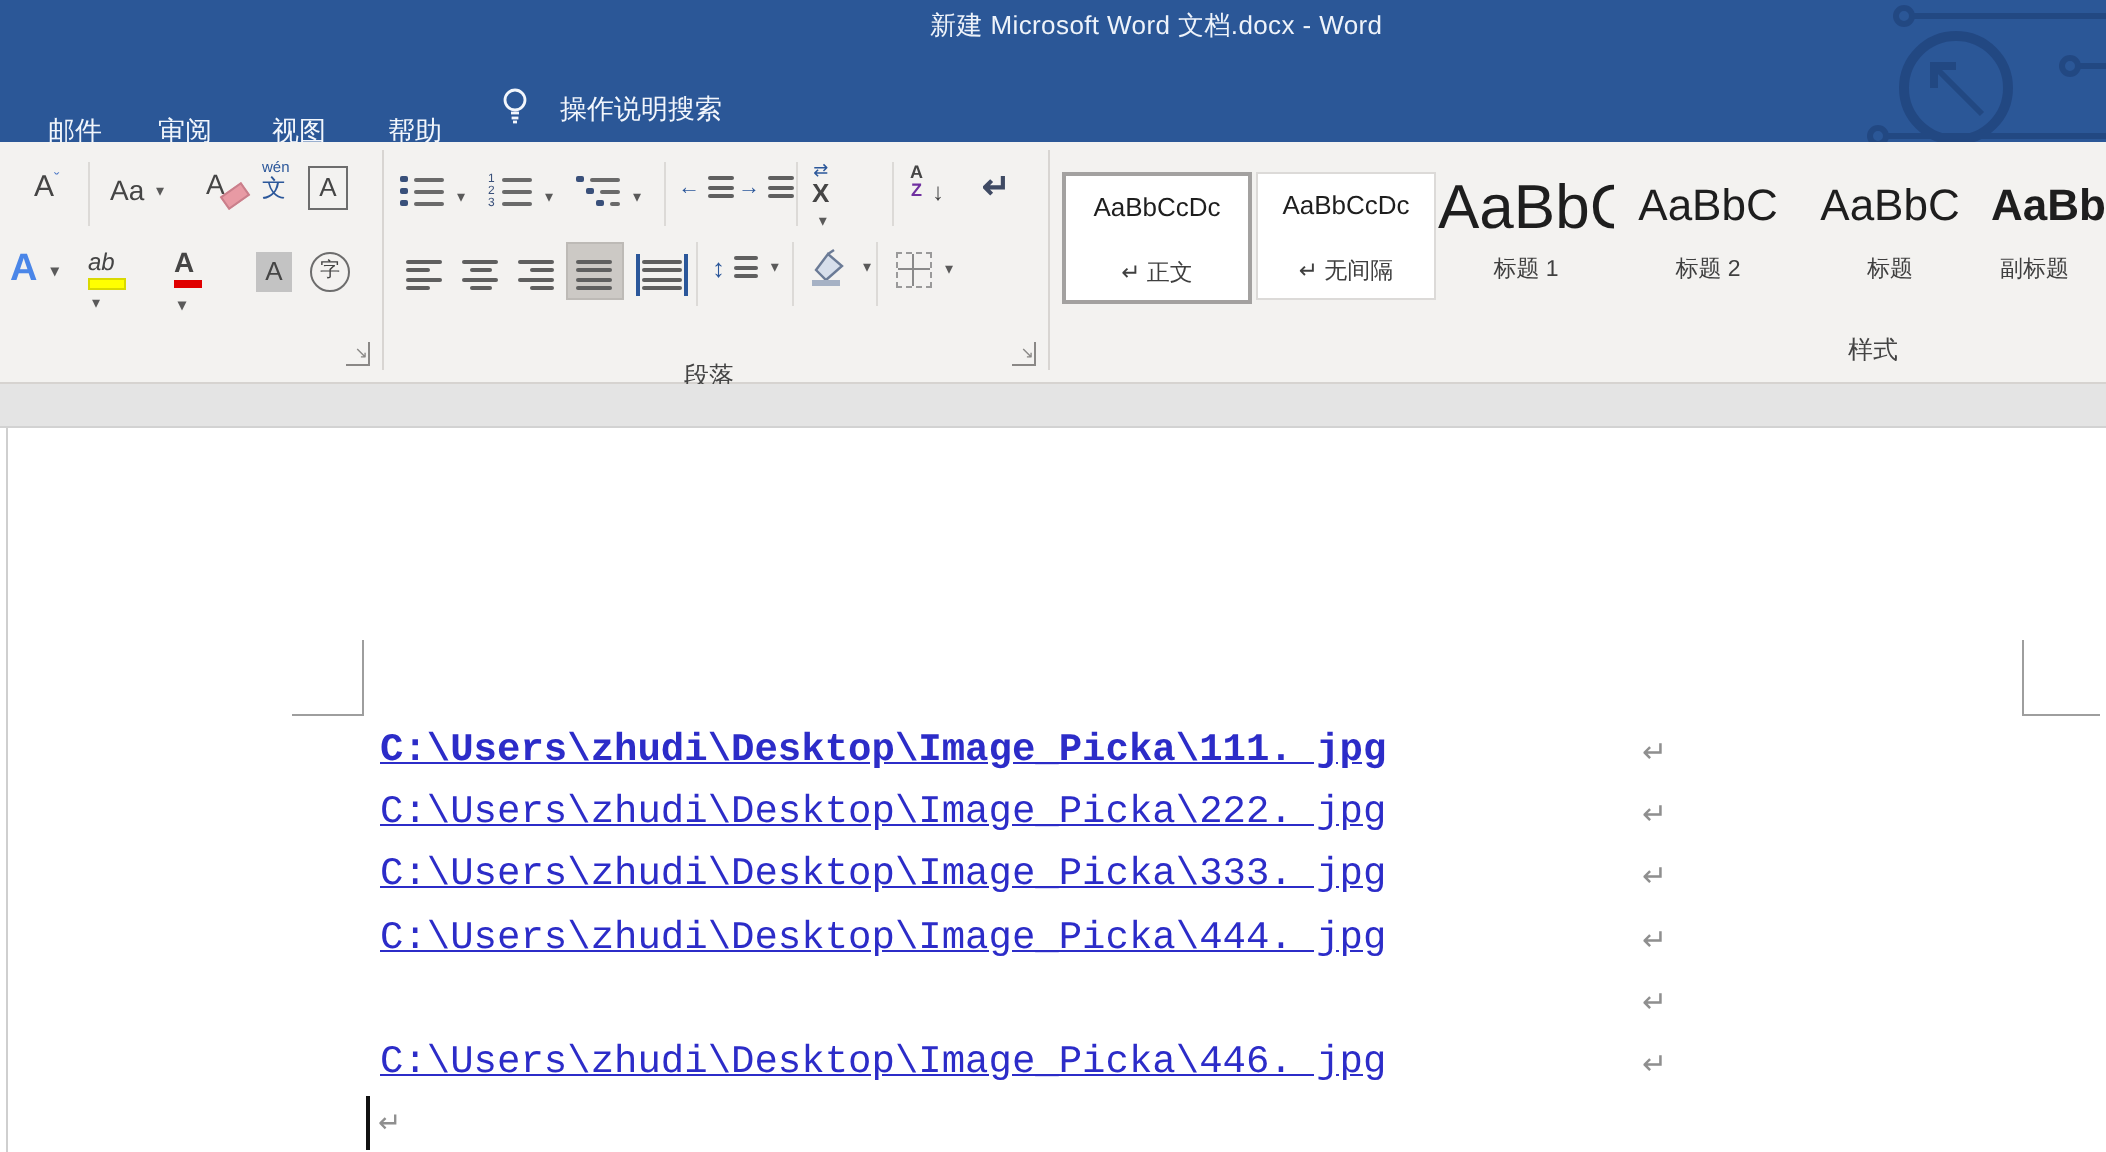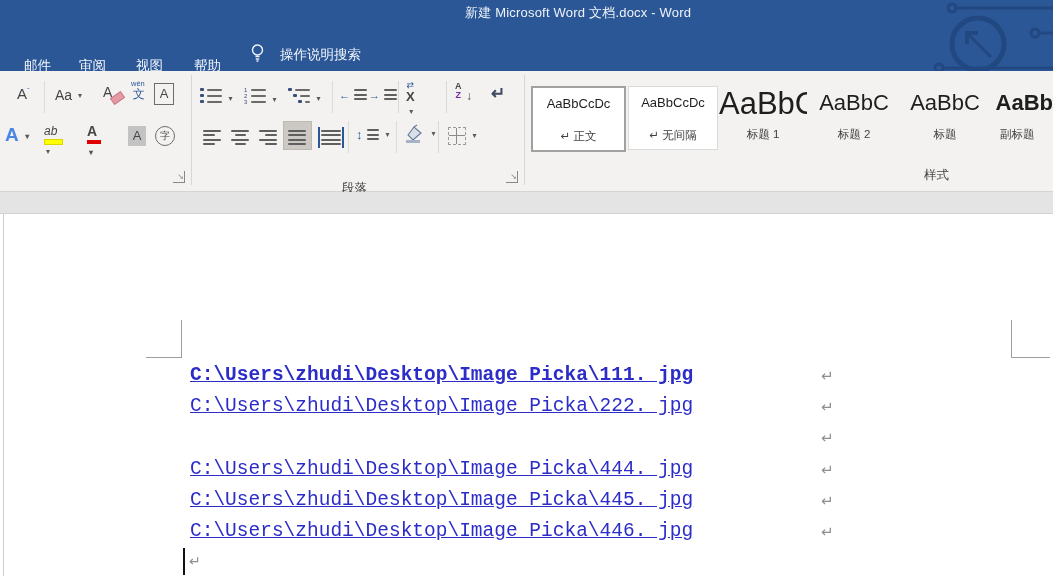--- a/index.html
+++ b/index.html
@@ -102,21 +102,21 @@
       <span class="icon-txt">A</span><span style="color:#4472c4;font-size:8px;position:relative;top:-6px;">ˇ</span>
     </span>
     <span class="vdiv" style="left:44px;top:10px;height:32px;"></span>
     <span class="abs btn dd" style="left:55px;top:16px;font-size:14px;">
       <span class="icon-txt">Aa</span>
     </span>
     <span class="abs btn" style="left:103px;top:13px;font-size:14px;">
       <span class="icon-txt">A</span>
       <span style="position:absolute;left:8px;top:10px;width:11px;height:6px;background:#e89aa4;border:1px solid #c97f8b;transform:rotate(-35deg);"></span>
     </span>
-    <span class="abs btn" style="left:131px;top:9px;text-align:right;line-height:1;">
+    <span class="abs btn" style="left:131px;top:9px;text-align:left;line-height:1;">
       <span style="display:block;font-size:7.5px;color:#2b579a;">wén</span>
       <span style="display:block;font-size:12px;color:#2b579a;">文</span>
     </span>
     <span class="abs btn" style="left:154px;top:12px;width:18px;height:20px;border:1.4px solid #6d6d6d;text-align:center;line-height:19px;font-size:13px;">
       <span class="icon-txt">A</span>
     </span>
 
     <span class="abs btn dd" style="left:5px;top:53px;font-size:19px;font-weight:700;">
       <span style="color:#4a86e8;">A</span>
     </span>
@@ -286,22 +286,22 @@
   <div class="page">
     <div class="page-edge"></div>
 
     <span class="crop" style="left:181px;top:106px;width:1px;height:38px;"></span>
     <span class="crop" style="left:146px;top:143px;width:36px;height:1px;"></span>
     <span class="crop" style="left:1011px;top:106px;width:1px;height:38px;"></span>
     <span class="crop" style="left:1011px;top:143px;width:39px;height:1px;"></span>
 
     <div class="linkrow" style="top:150px;font-weight:bold;"><a class="doclink">C:\Users\zhudi\Desktop\Image_Picka\111. jpg</a></div>
     <div class="linkrow" style="top:181px;"><a class="doclink">C:\Users\zhudi\Desktop\Image_Picka\222. jpg</a></div>
+    <div class="linkrow" style="top:212px;"><a class="doclink">C:\Users\zhudi\Desktop\Image_Picka\333. jpg</a></div>
     <div class="linkrow" style="top:244px;"><a class="doclink">C:\Users\zhudi\Desktop\Image_Picka\444. jpg</a></div>
-    <div class="linkrow" style="top:275px;"><a class="doclink">C:\Users\zhudi\Desktop\Image_Picka\445. jpg</a></div>
     <div class="linkrow" style="top:306px;"><a class="doclink">C:\Users\zhudi\Desktop\Image_Picka\446. jpg</a></div>
 
     <span class="pmark" style="top:153px;">↵</span>
     <span class="pmark" style="top:184px;">↵</span>
     <span class="pmark" style="top:215px;">↵</span>
     <span class="pmark" style="top:247px;">↵</span>
     <span class="pmark" style="top:278px;">↵</span>
     <span class="pmark" style="top:309px;">↵</span>
 
     <span class="caret"></span>

